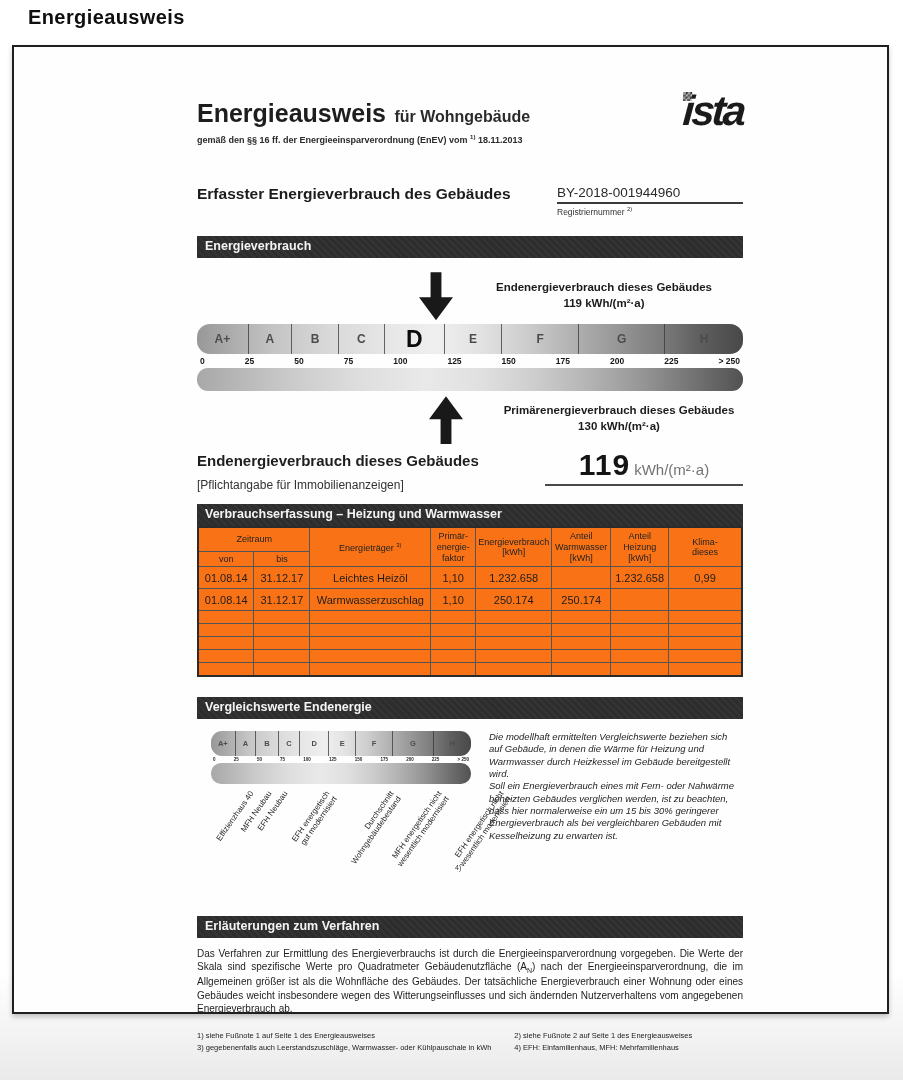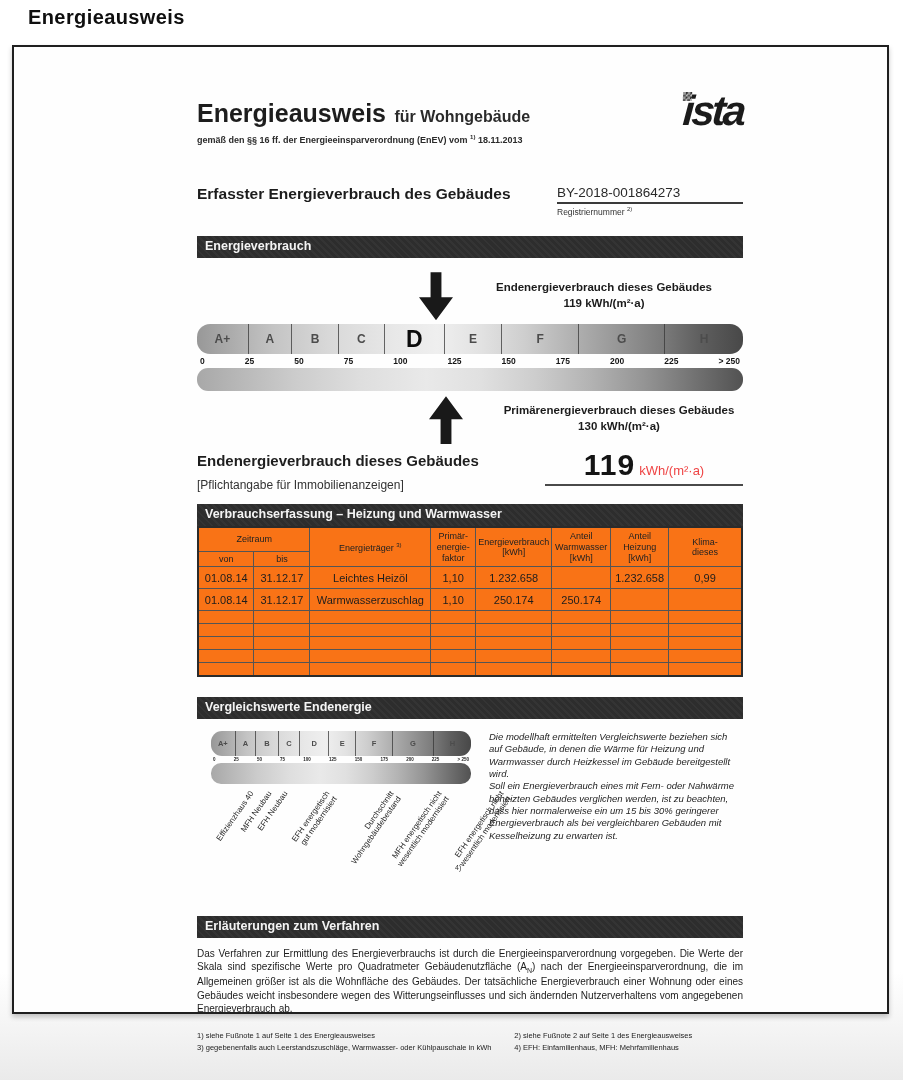--- a/index.html
+++ b/index.html
@@ -60,21 +60,21 @@
   .up-arrow { position:absolute; left:232px; top:2px; width:34px; height:48px; background:#191919;
     clip-path:polygon(50% 0,100% 48%,66% 48%,66% 100%,34% 100%,34% 48%,0 48%); }
   .up-note { position:absolute; left:272px; top:9px; width:300px; text-align:center; font-size:11.5px; font-weight:bold; line-height:1.35; color:#1b1b1b; }
 
   
   .ee-row { display:flex; justify-content:space-between; align-items:flex-start; margin-top:2px; }
   .ee-label { font-size:15px; font-weight:bold; color:#1e1e1e; }
   .ee-sublabel { font-size:12px; color:#333; margin-top:9px; }
   .ee-value-block { width:198px; text-align:center; border-bottom:2px solid #4a4a4a; padding-bottom:2px; margin-top:-4px; }
   .ee-value { font-size:30px; font-weight:bold; color:#141414; letter-spacing:1px; }
-  .ee-unit { font-size:13px; color:#ef4444; margin-left:4px; }
+  .ee-unit { font-size:15px; color:#737373; margin-left:4px; }
 
   
   table.verbrauch { width:100%; border-collapse:collapse; border:2px solid #2b2b2b; background:#f97316; }
   table.verbrauch th, table.verbrauch td { border:1px solid #555; }
   table.verbrauch th { font-size:9px; font-weight:normal; color:#222; text-align:center; vertical-align:middle; padding:2px 2px; line-height:1.18; white-space:pre-line; }
   table.verbrauch th sup { font-size:6px; }
   th.sub-th { font-size:9px; height:13px; border-top:none; }
   th.zeitraum-th { border-bottom:none; height:24px; }
   table.verbrauch td { font-size:11px; color:#1d1d1d; text-align:center; height:22px; padding:1px 4px; }
   table.verbrauch td.left { text-align:center; }
@@ -116,21 +116,21 @@
         <span class="logo-dot"></span><span>ista</span>
       </div>
     </div>
     <div class="subtitle">
       <span>gemäß den §§ 16 ff. der Energieeinsparverordnung (EnEV) vom</span> <sup>1)</sup> <span>18.11.2013</span>
     </div>
 
     <div class="section-row">
       <div class="erfasster-title">Erfasster Energieverbrauch des Gebäudes</div>
       <div class="reg-block">
-        <div class="reg-number">BY-2018-001864273</div>
+        <div class="reg-number">BY-2018-001944960</div>
         <div class="reg-label">
           <span>Registriernummer</span> <sup>2)</sup>
         </div>
       </div>
     </div>
 
     <div class="bar-header">Energieverbrauch</div>
 
     <div class="arrow-note-down">
       <div class="down-arrow"></div>

